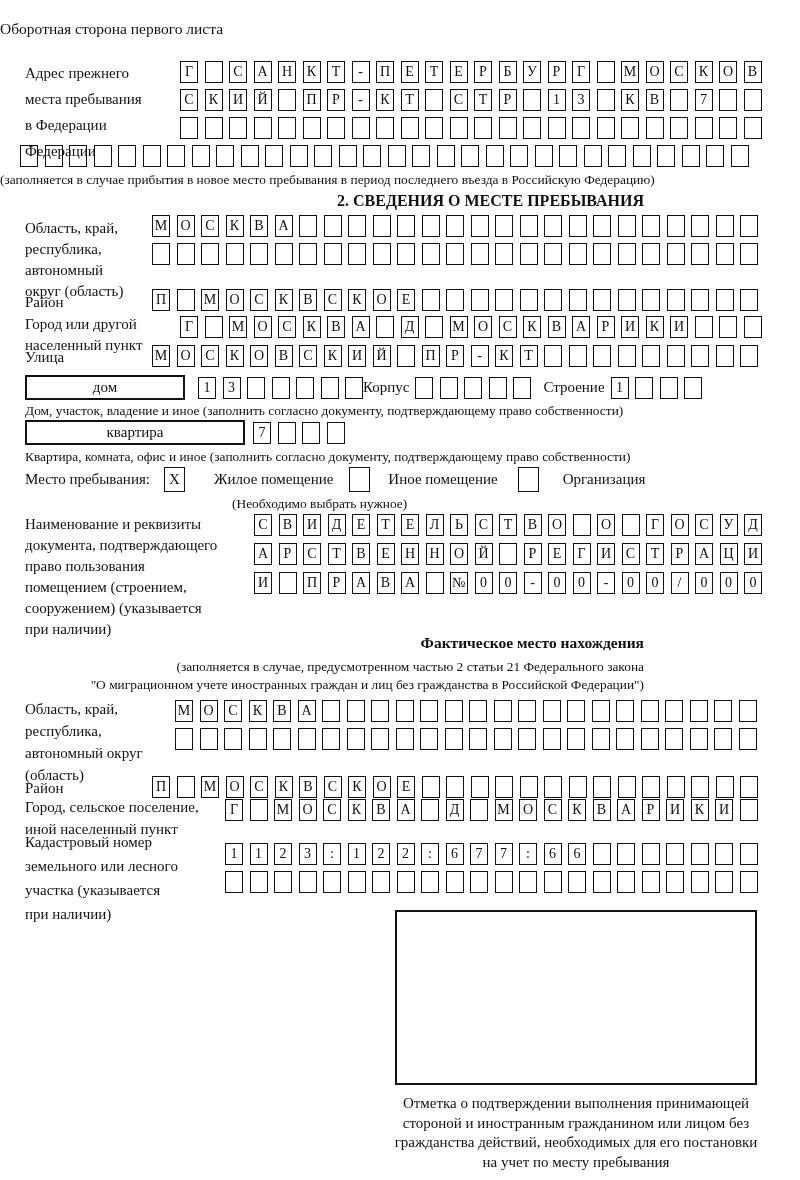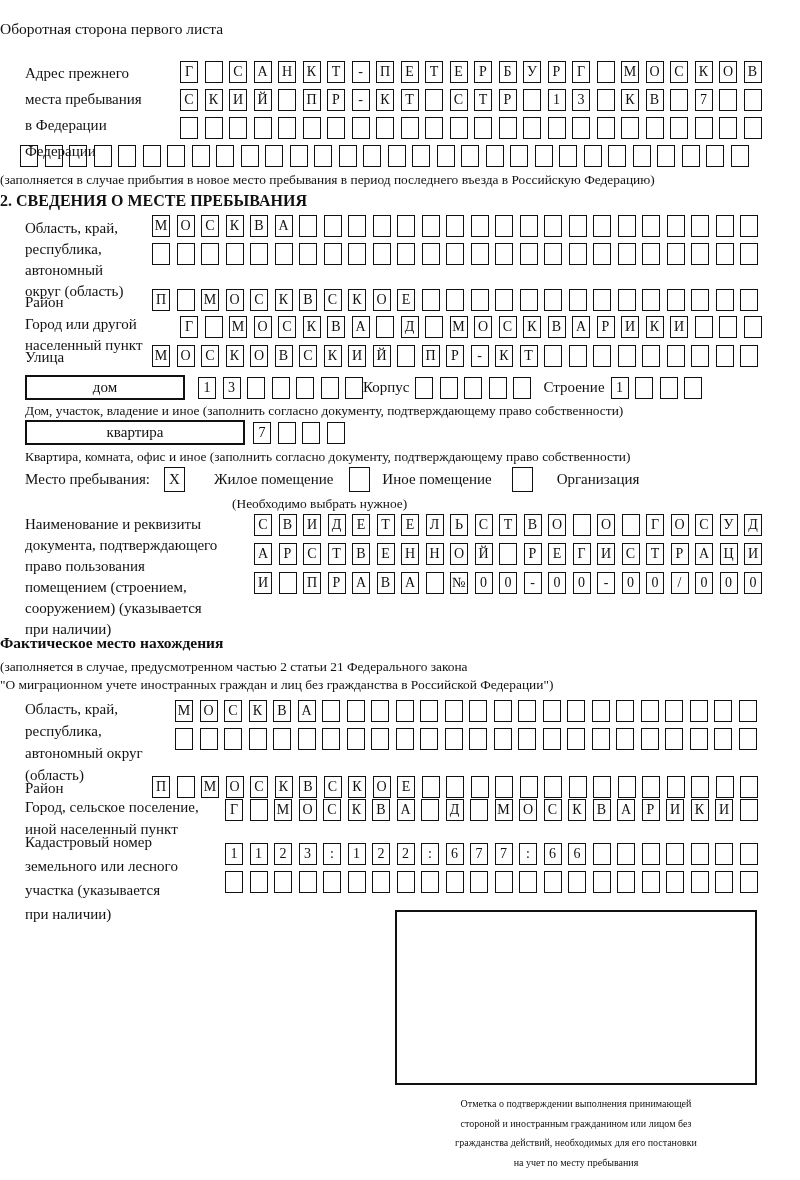--- a/index.html
+++ b/index.html
@@ -1,37 +1,37 @@
 <!DOCTYPE html>
 <html><head>
 <meta charset="utf-8">
 <style>
   html,body{margin:0;padding:0;background:#fff;}
   #page{position:relative;width:800px;height:1180px;background:#fff;
         font-family:"Liberation Serif", serif;color:#111;overflow:hidden;}
   .abs{position:absolute;}
-  .center{left:0;width:644px;text-align:left;}
+  .center{left:0;width:644px;text-align:right;}
   .title{font-size:15.5px;}
   .h2{font-weight:700;font-size:16px;}
   .h3{font-weight:700;font-size:15.5px;}
   .label{font-size:15px;line-height:26px;white-space:nowrap;}
   .lh21{line-height:21px;}
   .lh22{line-height:22px;}
   .lh24{line-height:24px;}
   .note{font-size:13.4px;white-space:nowrap;}
   .cellrow{display:flex;gap:6.5px;}
   .cell{flex:0 0 auto;width:18px;height:22px;box-sizing:border-box;border:1.8px solid #111;
         display:flex;align-items:center;justify-content:center;font-size:14px;line-height:1;}
   .flexrow{display:flex;align-items:center;font-size:15px;white-space:nowrap;text-align:right;}
   .labelbox{height:25px;box-sizing:border-box;border:2px solid #111;display:inline-flex;
             align-items:center;justify-content:center;font-size:15px;flex:0 0 auto;}
   .checkbox{width:21px;height:25px;box-sizing:border-box;border:1.8px solid #111;
             display:inline-flex;align-items:center;justify-content:center;font-size:15px;flex:0 0 auto;}
   .stampbox{box-sizing:border-box;border:2.5px solid #111;background:#fff;}
-  .caption{font-size:10px;line-height:19.5px;text-align:center;}
+  .caption{font-size:15px;line-height:19.5px;text-align:center;}
 </style>
 </head>
 <body>
 
 <div id="page">
 
   <div class="abs title" style="left:0;right:40px;top:20px;">Оборотная сторона первого листа</div>
 
   <div class="abs label" style="left:25px;top:60px">
       <div>Адрес прежнего</div>
@@ -341,21 +341,21 @@
         <span class="cell"></span>
       </span>
   </div>
   <div class="abs note" style="left:25px;top:449px">Квартира, комната, офис и иное (заполнить согласно документу, подтверждающему право собственности)</div>
 
   <div class="abs flexrow" style="left:25px;top:467px">
     <span>Место пребывания:</span>
     <span class="checkbox" style="margin-left:14px">X</span>
     <span style="margin-left:29px">Жилое помещение</span>
     <span class="checkbox" style="margin-left:16px"></span>
-    <span style="margin-left:12px">Иное помещение</span>
+    <span style="margin-left:18px">Иное помещение</span>
     <span class="checkbox" style="margin-left:20px"></span>
     <span style="margin-left:24px">Организация</span>
   </div>
   <div class="abs note" style="left:232px;top:496px">(Необходимо выбрать нужное)</div>
 
   <div class="abs label lh21" style="left:25px;top:514px">
       <div>Наименование и реквизиты</div>
       <div>документа, подтверждающего</div>
       <div>право пользования</div>
       <div>помещением (строением,</div>

